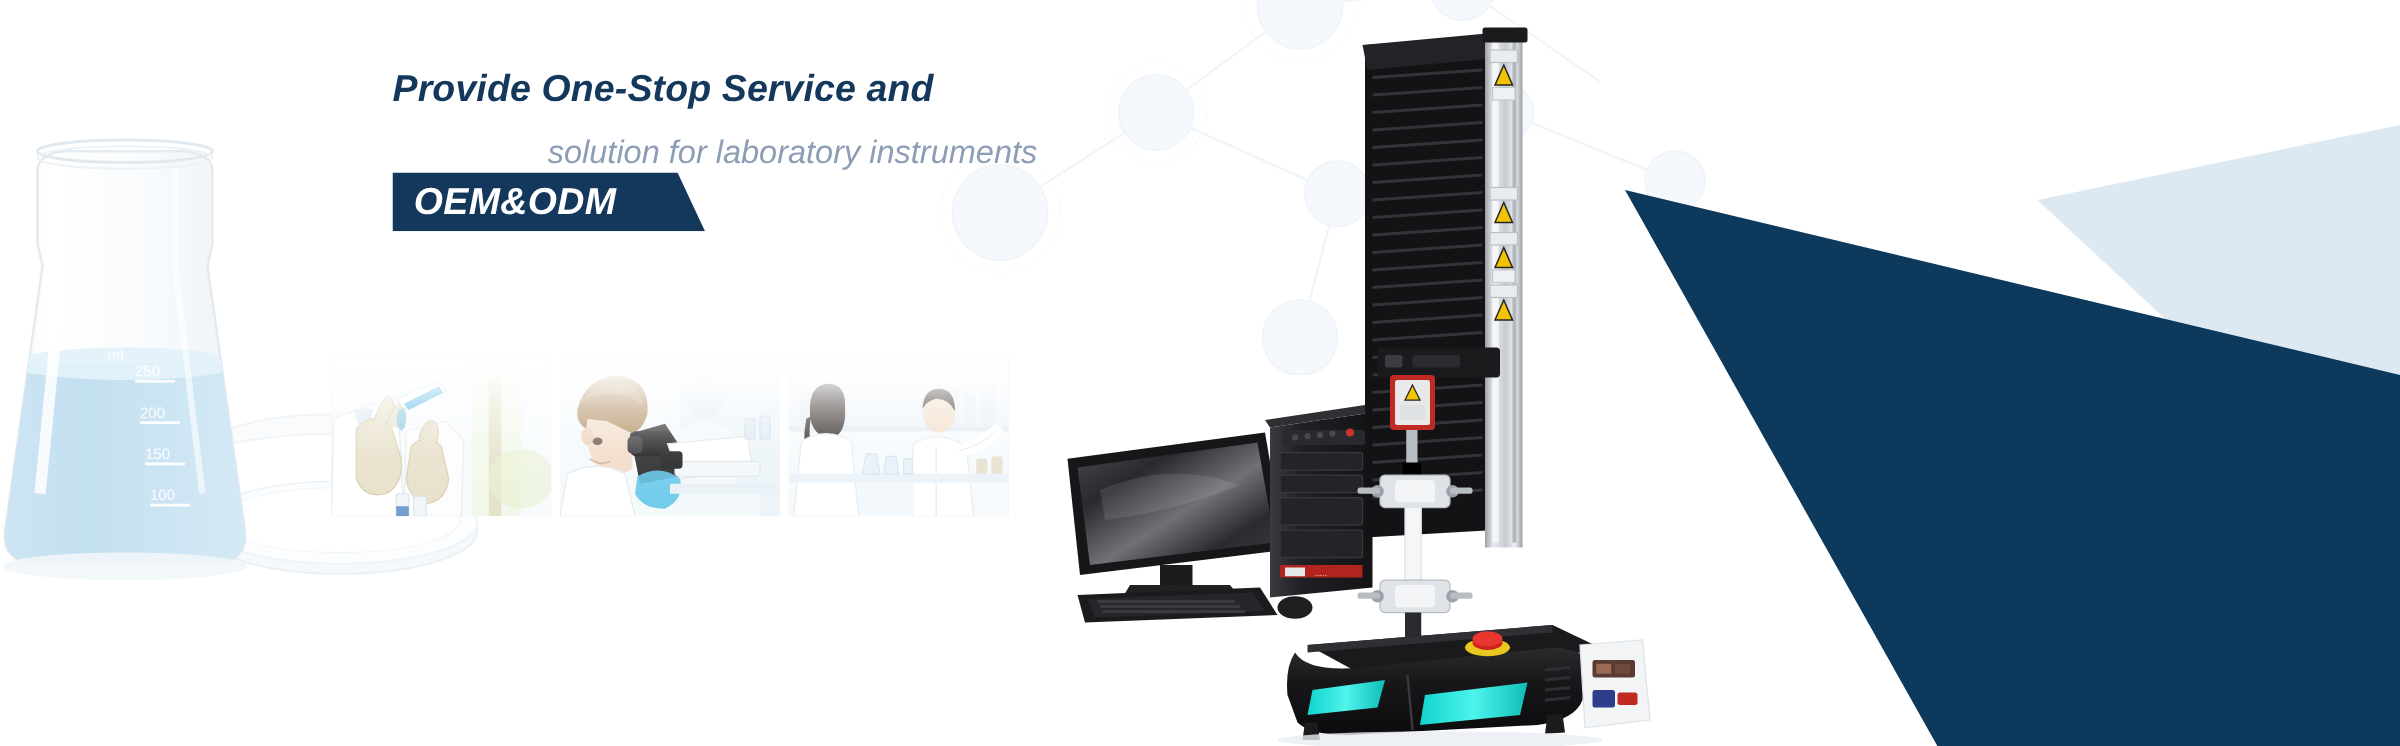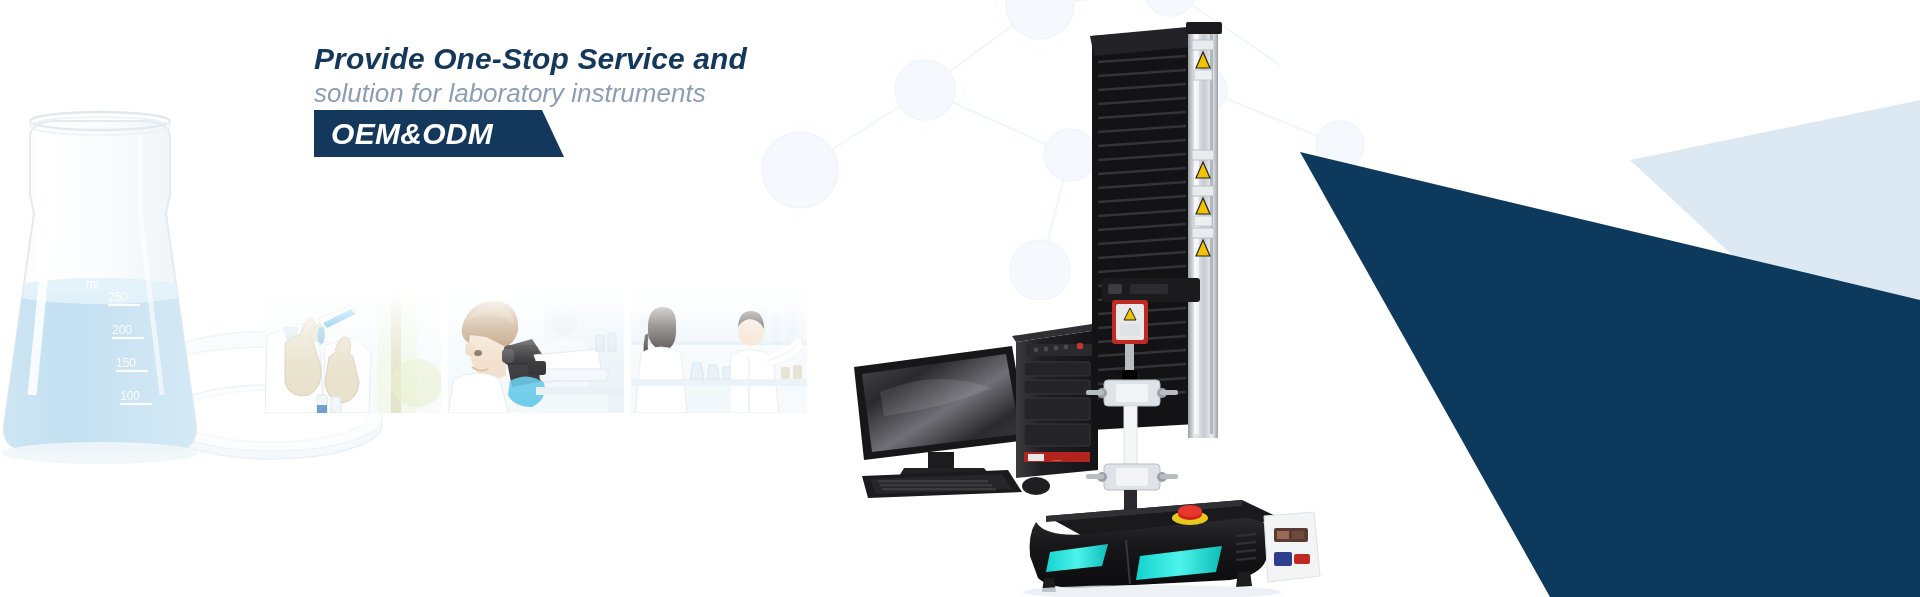--- a/index.html
+++ b/index.html
@@ -13,29 +13,29 @@
   .molecules{position:absolute;left:740px;top:-30px;width:700px;height:330px;
              opacity:.55;pointer-events:none;}
 
   
   .shapes{position:absolute;right:0;top:0;width:620px;height:597px;pointer-events:none;}
 
   
   .glassware{position:absolute;left:-10px;top:95px;width:430px;height:420px;pointer-events:none;}
 
   
-  .copy{position:absolute;left:314px;top:42px;width:640px;}
+  .copy{position:absolute;left:314px;top:55px;width:640px;}
   .line1{
     font-size:30px;font-weight:bold;font-style:italic;color:#13385c;
     letter-spacing:.1px;line-height:1.1;white-space:nowrap;
   }
   .line2{
-    margin-top:4px;
+    margin-top:19px;
     font-size:26px;font-style:italic;font-weight:500;color:#8c9db5;
-    line-height:1.1;white-space:nowrap;
+    line-height:1.1;white-space:nowrap;text-align:center;
   }
   .tagwrap{position:relative;margin-top:2px;height:47px;width:250px;}
   .tagshape{position:absolute;left:0;top:0;width:250px;height:47px;}
   .tagtext{
     position:absolute;left:17px;top:7px;
     font-size:30px;font-weight:bold;font-style:italic;color:#ffffff;
     letter-spacing:.3px;line-height:33px;white-space:nowrap;
   }
 
   

